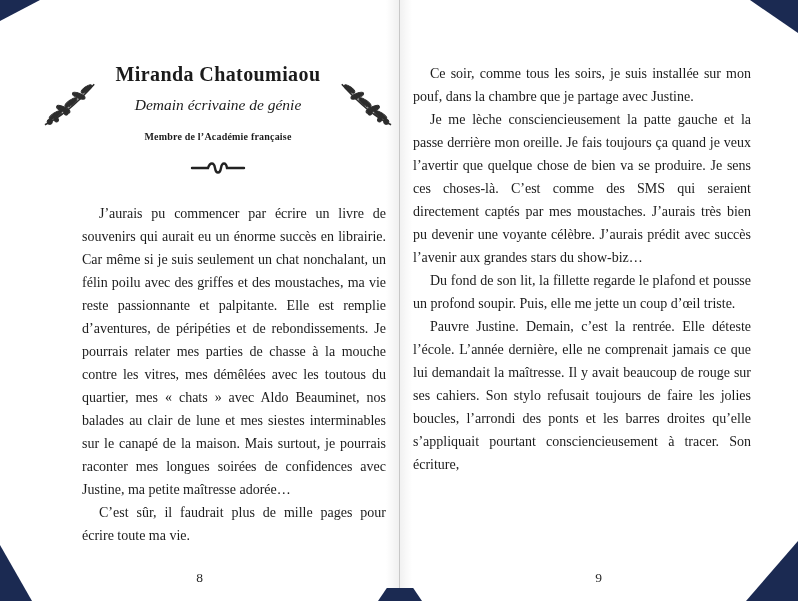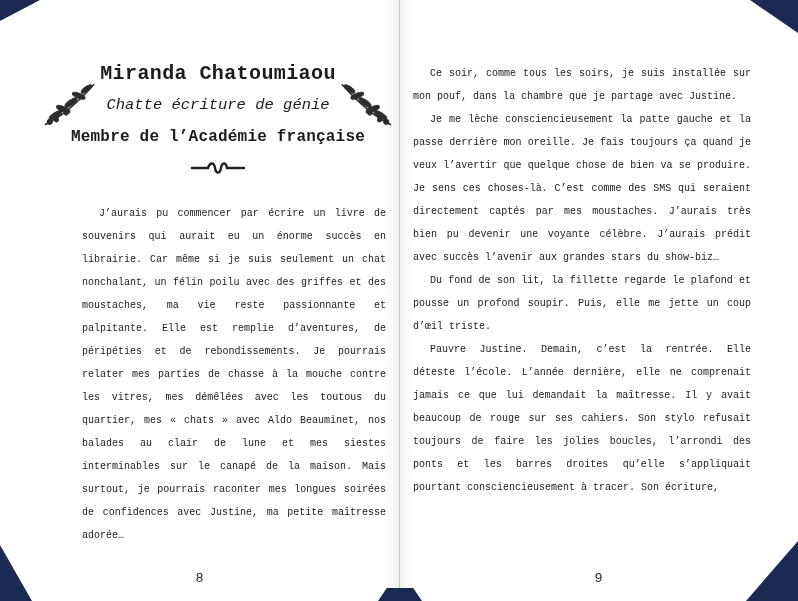--- a/index.html
+++ b/index.html
@@ -27,47 +27,47 @@
   }
 
   
   .corner { position: absolute; background: var(--corner, #1b2a52); }
   .corner-tl { left: 0; top: 0; width: 40px; height: 21px; clip-path: polygon(0 0, 100% 0, 0 100%); }
   .corner-tr { right: 0; top: 0; width: 48px; height: 33px; clip-path: polygon(0 0, 100% 0, 100% 100%); }
   .corner-bl { left: 0; bottom: 0; width: 32px; height: 56px; clip-path: polygon(0 0, 100% 100%, 0 100%); }
   .corner-br { right: 0; bottom: 0; width: 52px; height: 60px; clip-path: polygon(100% 0, 100% 100%, 0 100%); }
   .corner-bc { left: 378px; bottom: 0; width: 44px; height: 13px; clip-path: polygon(20% 0, 80% 0, 100% 100%, 0 100%); }
 
-  .page { position: absolute; top: 0; height: 100%; width: 399px; font-family: Liberation Mono, monospace; }
+  .page { position: absolute; top: 0; height: 100%; width: 399px; }
   #page-left  { left: 0; }
   #page-right { left: 399px; }
 
   .content-left  { position: absolute; left: 50px; right: 13px; top: 0; }
   .content-right { position: absolute; left: 14px; right: 47px; top: 62px; }
 
   
   .book-header { position: relative; margin-top: 62px; text-align: center; }
   .title {
     font-size: 20px; font-weight: bold; letter-spacing: 0.4px;
     margin: 0; line-height: 24px;
   }
   .subtitle { font-style: italic; font-size: 15.5px; margin-top: 9px; line-height: 20px; }
-  .affiliation { font-weight: bold; font-size: 16px; margin-top: 13px; line-height: 18px; letter-spacing: 0.2px; }
+  .affiliation { font-weight: bold; font-size: 10px; margin-top: 13px; line-height: 18px; letter-spacing: 0.2px; }
 
   .branch { position: absolute; top: 14px; width: 58px; height: 54px; }
   .branch-left  { left: -8px; }
   .branch-right { right: -8px; transform: scaleX(-1); }
 
   .ornament-wrap { margin-top: 14px; height: 16px; }
 
   
   .body-text { margin-top: 26px; margin-left: 32px; }
   .body-text p, .content-right p {
     margin: 0;
-    font-size: 10px;
+    font-size: 14px;
     line-height: 23px;
     text-align: justify;
     text-indent: 17px;
     hyphens: auto;
     -webkit-hyphens: auto;
   }
 
   .page-number {
     position: absolute; bottom: 15px; left: 0; width: 100%;
     text-align: center; font-size: 13.5px; color: #2a2a2a;
@@ -118,32 +118,33 @@
               <ellipse cx="38" cy="20" rx="7" ry="2.5" transform="rotate(22 38 20)"></ellipse>
               <ellipse cx="46" cy="13" rx="6.5" ry="2.4" transform="rotate(-36 46 13)"></ellipse>
               <circle cx="8" cy="47" r="2.7"></circle>
               <circle cx="15" cy="45" r="2.2"></circle>
               <circle cx="25" cy="38" r="2.1"></circle>
             </g>
           </svg>
         </span>
 
         <h1 class="title">Miranda Chatoumiaou</h1>
-        <div class="subtitle">Chatte écriture de génie</div>
+        <div class="subtitle">Demain écrivaine de génie</div>
         <div class="affiliation">Membre de l’Académie française</div>
 
         <div class="ornament-wrap">
           <svg viewBox="0 0 56 16" width="56" height="16" aria-hidden="true">
             <path d="M2 8 H18 C20 2, 24 2, 25 8 C26 14, 30 14, 31 8 C32 2, 36 2, 37 8 H54" fill="none" stroke="#222222" stroke-width="2.4" stroke-linecap="round"></path>
           </svg>
         </div>
       </div>
 
       <div class="body-text">
         <p>J’aurais pu commencer par écrire un livre de souvenirs qui aurait eu un énorme succès en librairie. Car même si je suis seulement un chat nonchalant, un félin poilu avec des griffes et des moustaches, ma vie reste passionnante et palpitante. Elle est remplie d’aventures, de péripéties et de rebondissements. Je pourrais relater mes parties de chasse à la mouche contre les vitres, mes démêlées avec les toutous du quartier, mes « chats » avec Aldo Beauminet, nos balades au clair de lune et mes siestes interminables sur le canapé de la maison. Mais surtout, je pourrais raconter mes longues soirées de confidences avec Justine, ma petite maîtresse adorée…</p>
+        <p>C’est sûr, il faudrait plus de mille pages pour écrire toute ma vie.</p>
       </div>
     </div>
 
     <div class="page-number">8</div>
   </div>
 
   <div class="page" id="page-right">
     <div class="content-right">
       <p>Ce soir, comme tous les soirs, je suis installée sur mon pouf, dans la chambre que je partage avec Justine.</p>
       <p>Je me lèche consciencieusement la patte gauche et la passe derrière mon oreille. Je fais toujours ça quand je veux l’avertir que quelque chose de bien va se produire. Je sens ces choses-là. C’est comme des SMS qui seraient directement captés par mes moustaches. J’aurais très bien pu devenir une voyante célèbre. J’aurais prédit avec succès l’avenir aux grandes stars du show-biz…</p>

